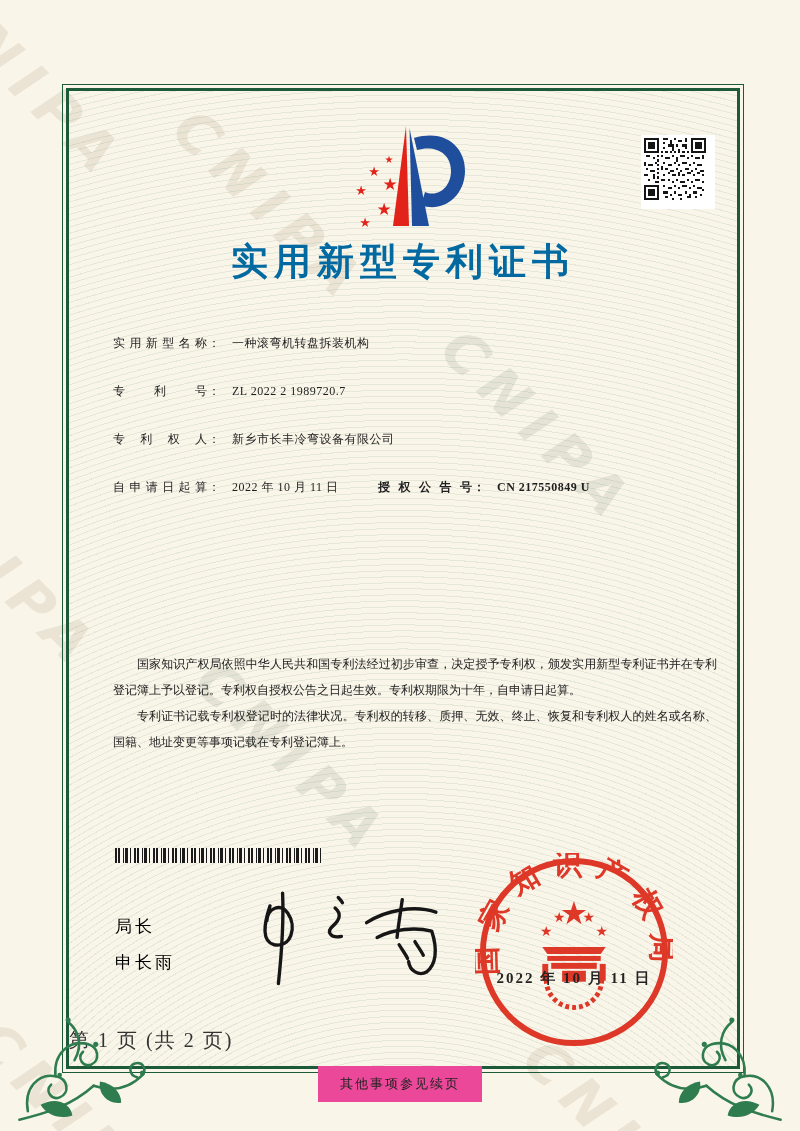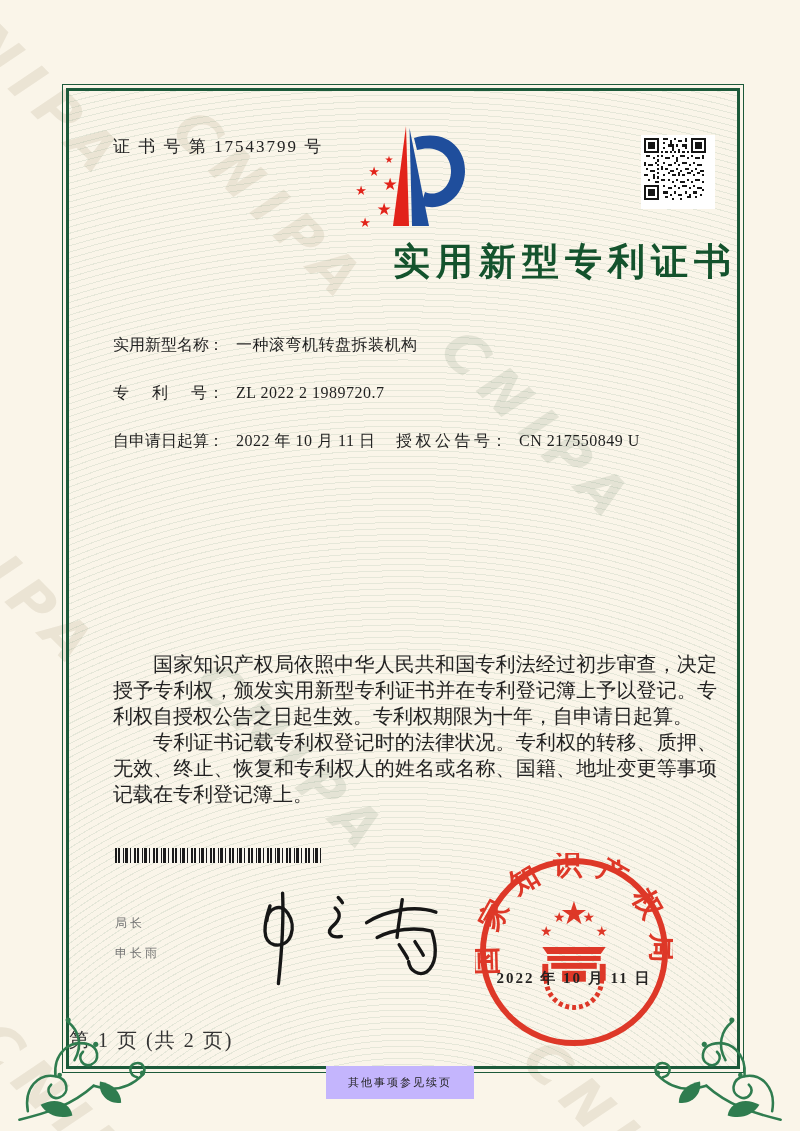--- a/index.html
+++ b/index.html
@@ -30,69 +30,69 @@
     position:absolute;inset:0;overflow:hidden;
     background:repeating-radial-gradient(ellipse 160% 110% at 50% 132%,
       rgba(120,158,132,0.16) 0 1px, rgba(0,0,0,0) 1px 6px);
   }
   
   .cert-no{position:absolute;left:44px;top:44px;font-size:17px;letter-spacing:2px;color:#222;}
   .qr-box{position:absolute;left:572px;top:44px;width:68px;height:68px;background:#fff;padding:3px;}
   .logo{position:absolute;left:282px;top:32px;width:122px;height:110px;}
   .logo .star{font-family:"DejaVu Sans",sans-serif;}
   .title{
-    position:absolute;left:0;top:146px;width:100%;text-align:right;
-    font-size:37px;font-weight:bold;letter-spacing:6px;color:#14532d;
-  }
-  
-  .fields{position:absolute;left:44px;top:244px;width:600px;font-size:16px;}
+    position:absolute;left:0;top:146px;width:100%;text-align:center;
+    font-size:37px;font-weight:bold;letter-spacing:6px;color:#0369a1;
+  }
+  
+  .fields{position:absolute;left:44px;top:244px;width:600px;font-size:12px;}
   .frow{position:relative;height:22px;margin-bottom:26px;white-space:nowrap;}
   .flabel{
     display:inline-block;width:94px;text-align:justify;text-align-last:justify;
     -moz-text-align-last:justify;vertical-align:top;color:#1f1f1f;
   }
   .fcolon{display:inline-block;margin:0 2px 0 1px;color:#1f1f1f;}
   .fvalue{display:inline-block;margin-left:10px;color:#1f1f1f;letter-spacing:0.5px;}
-  .fpair2{position:absolute;left:283px;top:0;}
+  .fpair2{position:absolute;left:265px;top:0;font-weight:bold;}
   
   .body-text{
     position:absolute;left:44px;top:560px;width:604px;
-    font-size:20px;line-height:26px;text-align:justify;color:#222;
+    font-size:12px;line-height:26px;text-align:justify;color:#222;
   }
   .body-text p{margin:0;text-indent:2em;}
   
   .barcode{
     position:absolute;left:46px;top:757px;width:206px;height:15px;
     background:repeating-linear-gradient(90deg,
       #1b1b1b 0 2px,#f8f6ee 2px 3px,#1b1b1b 3px 5px,#f8f6ee 5px 8px,
       #1b1b1b 8px 9px,#f8f6ee 9px 10px,#1b1b1b 10px 13px,#f8f6ee 13px 15px,
       #1b1b1b 15px 16px,#f8f6ee 16px 19px);
   }
   
   .signer{
     position:absolute;left:46px;top:824px;
     font-family:"Liberation Sans","DejaVu Sans",sans-serif;
-    font-size:12px;color:#737373;letter-spacing:3px;
+    font-size:17px;color:#000000;letter-spacing:3px;
   }
   .signer div{margin-bottom:13px;}
   .sig-svg{position:absolute;left:160px;top:796px;}
   
   .seal{position:absolute;left:406px;top:762px;width:198px;height:198px;opacity:0.93;}
   .seal-date{
     position:absolute;left:0;top:116px;width:100%;text-align:center;
     font-size:15px;font-weight:bold;letter-spacing:2px;color:#141414;z-index:3;
   }
   
   .page-info{
     position:absolute;left:0;top:936px;width:100%;text-align:left;
     font-size:20px;letter-spacing:2px;color:#333;
   }
   .note-box{
     position:absolute;left:50%;top:1066px;transform:translateX(-50%);
-    background:#c4b5fd;padding:9px 22px;font-size:11px;letter-spacing:2px;
+    background:#ec4899;padding:9px 22px;font-size:13px;letter-spacing:2px;
     color:#222;z-index:3;white-space:nowrap;
   }
   
   .flourish{position:absolute;z-index:3;pointer-events:none;}
   .flourish.left{left:8px;top:986px;}
   .flourish.right{right:8px;top:986px;transform:scaleX(-1);}
 </style>
 </head>
 <body>
 
@@ -100,21 +100,20 @@
 <div class="wm" style="left:206px;top:96px;">CNIPA</div>
 <div class="wm green" style="left:474px;top:316px;">CNIPA</div>
 <div class="wm" style="left:-62px;top:462px;">CNIPA</div>
 <div class="wm green" style="left:228px;top:648px;">CNIPA</div>
 <div class="wm" style="left:8px;top:1008px;">CNIPA</div>
 <div class="wm" style="left:556px;top:1026px;">CNIPA</div>
 
 <div class="frame">
   <div class="frame-inner"></div>
 
-  <div class="cert-no">证 书 号 第 17543799 号</div>
 
   <div class="qr-box">
     <svg width="62" height="62" viewBox="0 0 29 29" shape-rendering="crispEdges">
       <rect width="29" height="29" fill="#ffffff"></rect>
       <g fill="#151515">
         <rect x="0" y="0" width="7" height="7"></rect>
           <rect x="22" y="0" width="7" height="7"></rect>
           <rect x="0" y="22" width="7" height="7"></rect>
       </g>
       <g fill="#ffffff">
@@ -162,20 +161,23 @@
   </svg>
 
   <div class="title">实用新型专利证书</div>
 
   <div class="fields">
     <div class="frow">
       <span class="flabel">实用新型名称</span><span class="fcolon">：</span><span class="fvalue">一种滚弯机转盘拆装机构</span>
     </div>
     <div class="frow">
       <span class="flabel">专利号</span><span class="fcolon">：</span><span class="fvalue">ZL 2022 2 1989720.7</span>
+    </div>
+    <div class="frow">
+      <span class="flabel">专利权人</span><span class="fcolon">：</span><span class="fvalue">新乡市长丰冷弯设备有限公司</span>
     </div>
     <div class="frow">
       <span class="flabel">自申请日起算</span><span class="fcolon">：</span><span class="fvalue">2022 年 10 月 11 日</span>
       <span class="fpair2">
         <span class="flabel">授权公告号</span><span class="fcolon">：</span><span class="fvalue">CN 217550849 U</span>
       </span>
     </div>
   </div>
 
   <div class="body-text">

